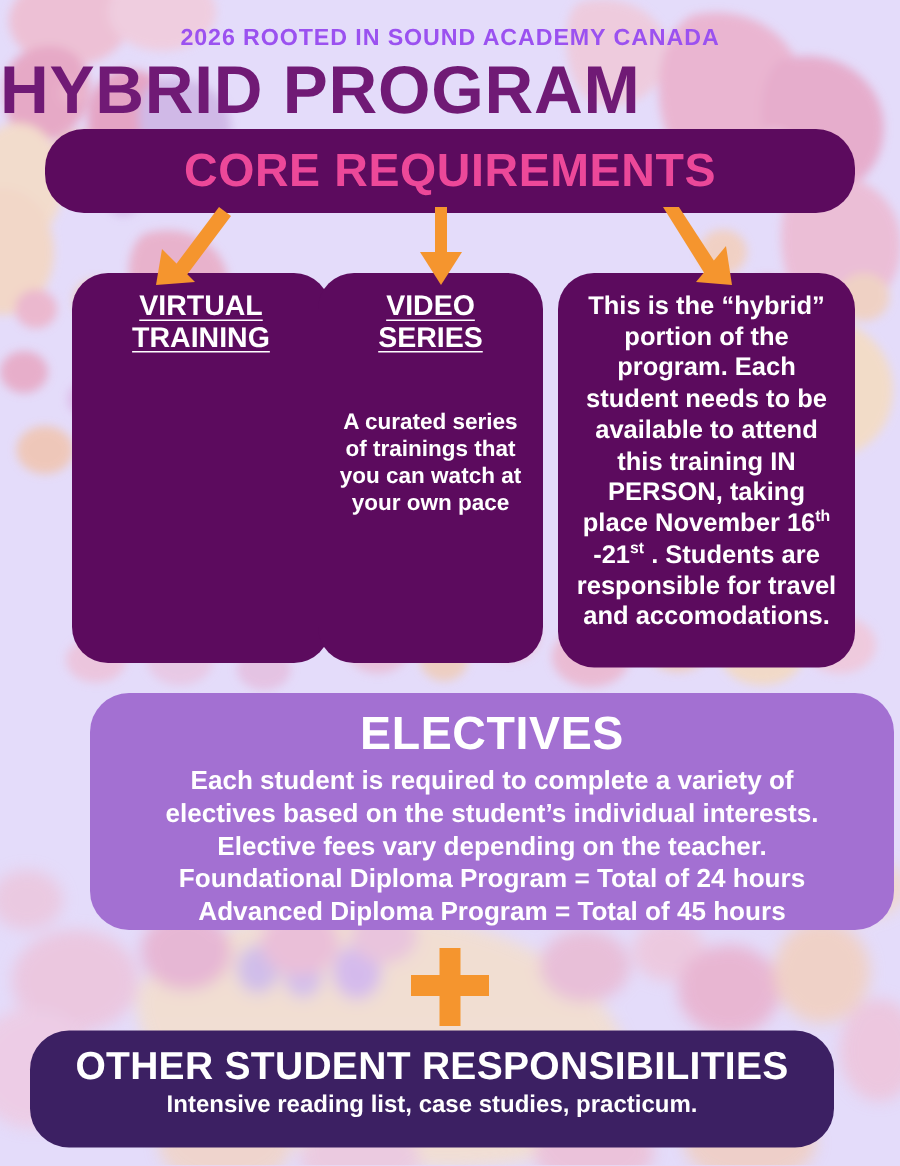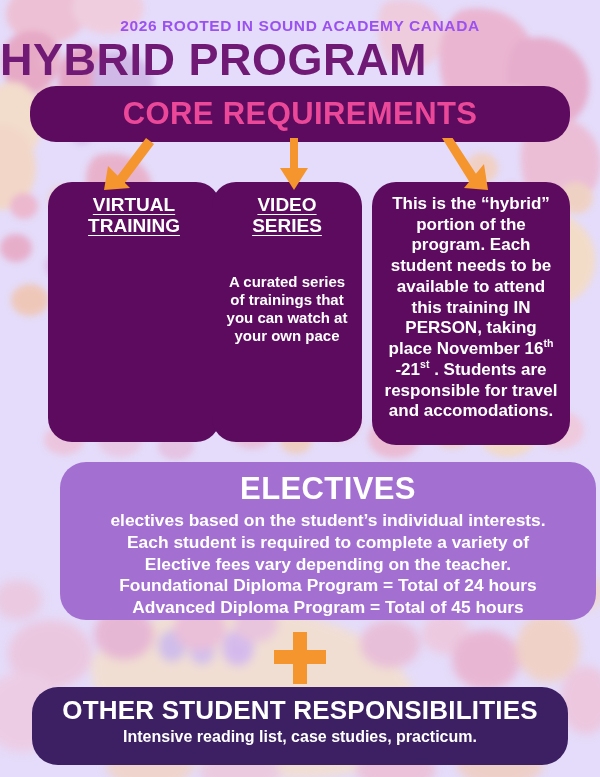--- a/index.html
+++ b/index.html
@@ -148,21 +148,21 @@
   
   .plus-wrap {
     position: absolute;
     left: 272px; top: 632px;
     width: 56px; height: 52px;
   }
 
   
   .bottombar {
     position: absolute;
-    left: 32px; top: 687px;
+    left: 20px; top: 687px;
     width: 536px; height: 78px;
     background: #3c2063;
     border-radius: 26px;
     box-sizing: border-box;
     padding-top: 9px;
     text-align: center;
     color: #ffffff;
   }
   .bottombar-title {
     font-size: 26px;
@@ -302,22 +302,22 @@
       <div class="card-body">A curated series of trainings that you can watch at your own pace</div>
     </div>
 
     <div class="card" id="card-intensive">
       <div class="card-body"><span>This is the “hybrid” portion of the program. Each student needs to be available to attend this training IN PERSON,  taking place November 16</span><sup>th</sup><span> -21</span><sup>st</sup><span> . Students are responsible for travel and accomodations.</span></div>
     </div>
 
     <div class="electives">
       <div class="electives-title">ELECTIVES</div>
       <div class="electives-body">
+        <div>Each student is required to complete a variety of</div>
         <div>electives based on the student’s individual interests.</div>
-        <div>Each student is required to complete a variety of</div>
         <div>Elective fees vary depending on the teacher.</div>
         <div>Foundational Diploma Program = Total of 24 hours</div>
         <div>Advanced Diploma Program = Total of 45 hours</div>
       </div>
     </div>
 
     <div class="plus-wrap">
       <svg viewBox="0 0 56 52" width="56" height="52">
         <path d="M21 0 H35 V18 H54 V32 H35 V52 H21 V32 H2 V18 H21 Z" fill="#f5952e"></path>
       </svg>

